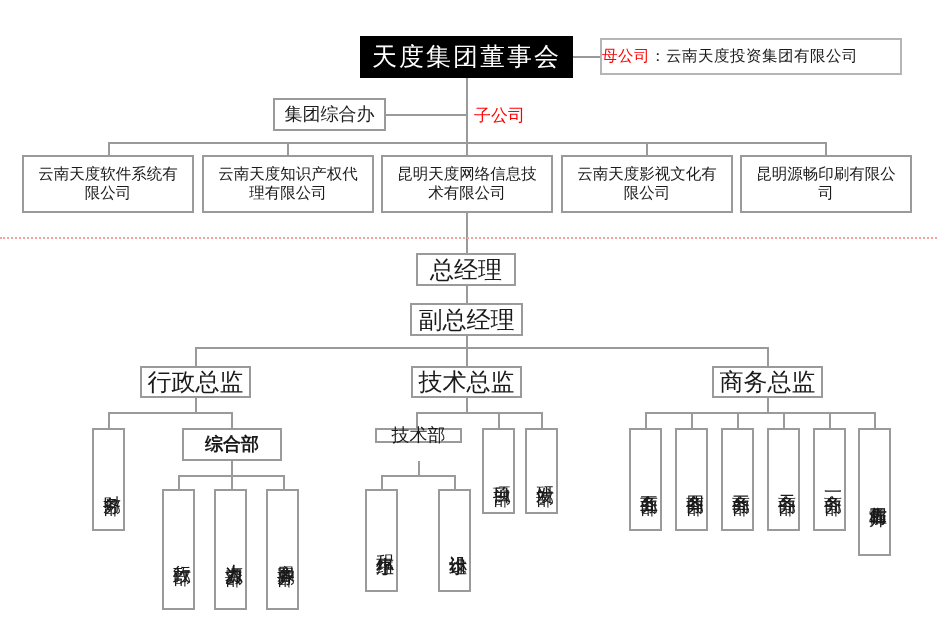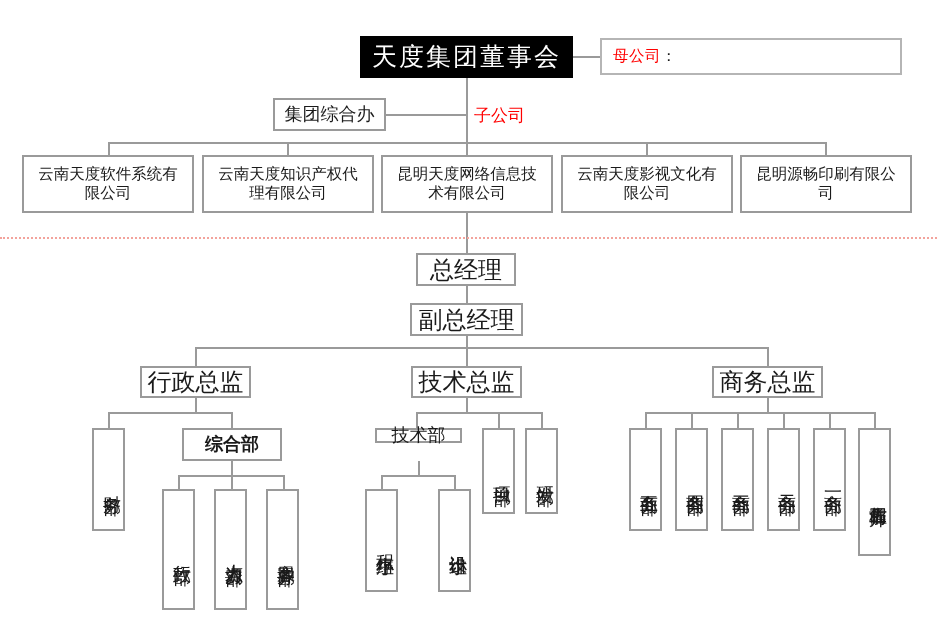--- a/index.html
+++ b/index.html
@@ -29,21 +29,21 @@
     background:#000000;
     border:none;
     color:#ffffff;
     font-size:25px;
     letter-spacing:2px;
   }
   .box.note{
     border:2px solid #b5b5b5;
     font-size:15.5px;
     justify-content:flex-start;
-    padding-left:11px;
+    padding-left:0;
     letter-spacing:0.5px;
   }
   .box.vert{
     writing-mode:vertical-rl;
     text-orientation:upright;
     align-items:flex-start;
     justify-content:center;
     padding-top:5px;
     letter-spacing:1px;
   }
@@ -77,20 +77,21 @@
 
 <div id="chart">
 
   <div class="box root" style="left:360px;top:36px;width:213px;height:42px;">天度集团董事会</div>
 
   <div class="ln lnh" style="left:573px;top:56px;width:28px;"></div>
 
   <div class="box note" style="left:600px;top:38px;width:302px;height:37px;">
     <span class="red">母公司</span>
       <span>：</span>
+      <span>云南天度投资集团有限公司</span>
   </div>
 
   <div class="ln lnv" style="left:466px;top:78px;height:65px;"></div>
 
   <div class="box f18" style="left:273px;top:98px;width:113px;height:33px;">集团综合办</div>
   <div class="ln lnh" style="left:386px;top:114px;width:80px;"></div>
 
   <div class="lbl-sub" style="left:474px;top:104px;">子公司</div>
 
   <div class="ln lnh" style="left:108px;top:142px;width:718px;"></div>

